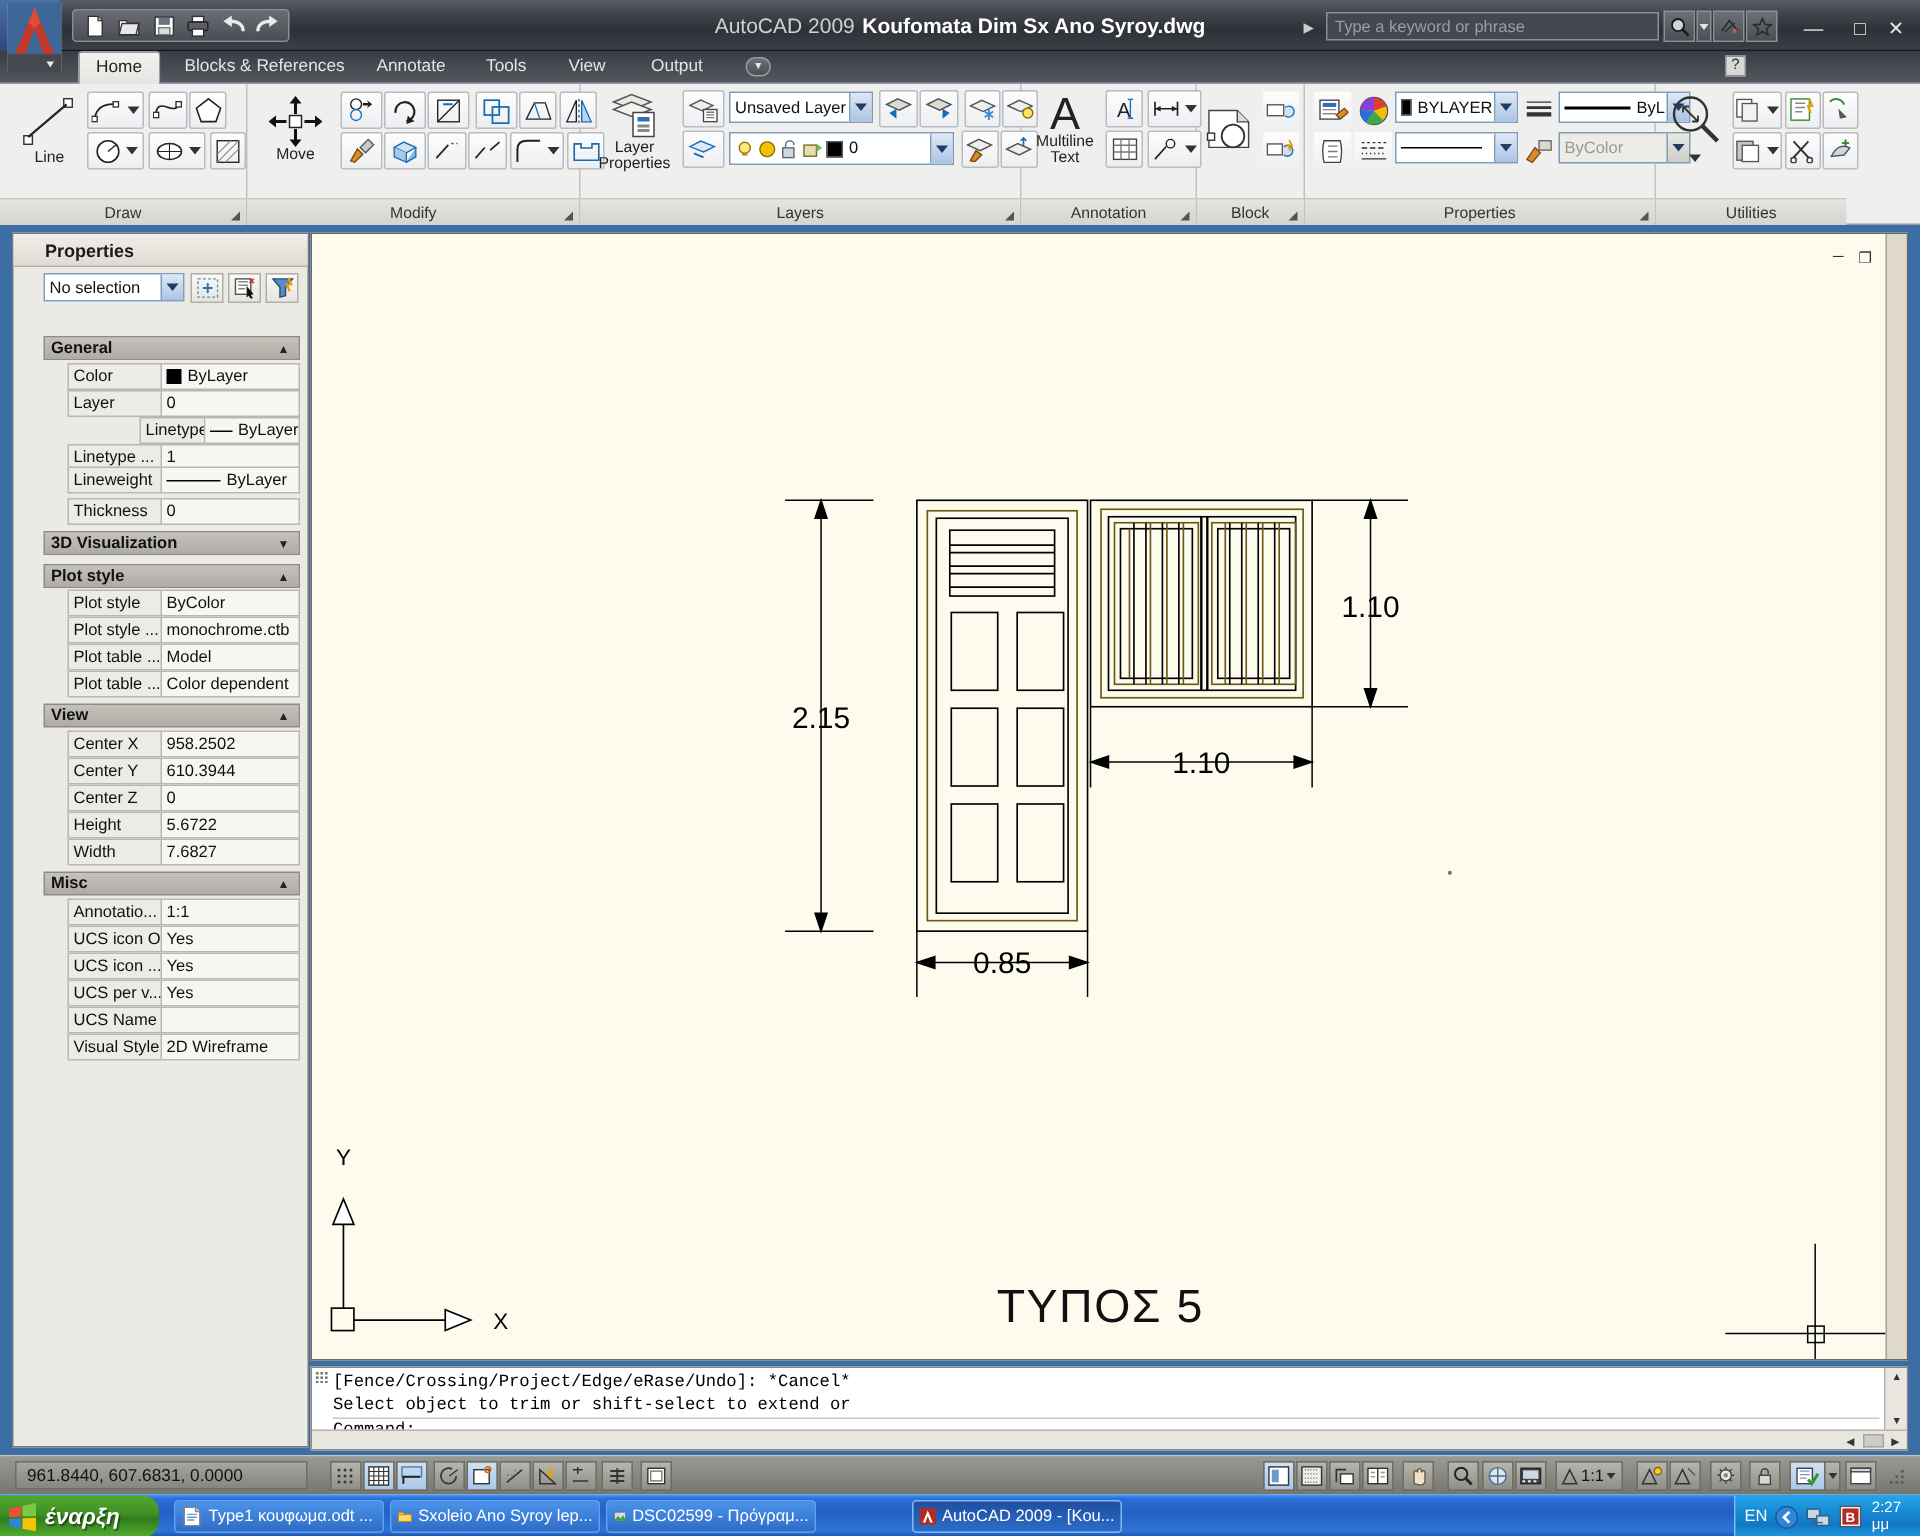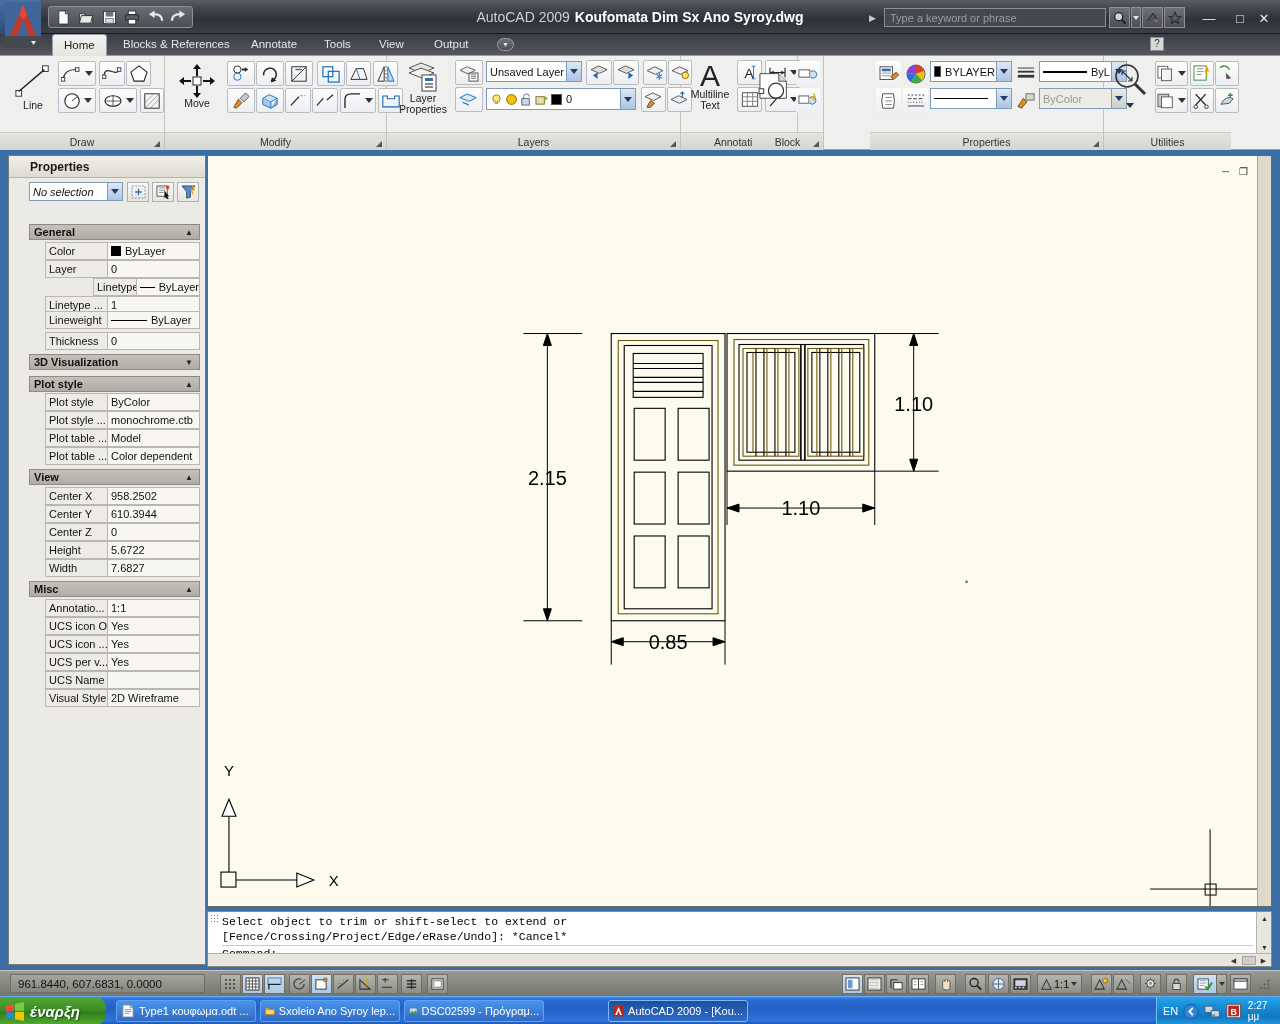--- a/index.html
+++ b/index.html
@@ -148,21 +148,21 @@
   }
   .grip {
     position: absolute; left: 4px; top: 4px; width: 5px; height: 15px;
     background-image: radial-gradient(#8a8880 40%, transparent 41%);
     background-size: 3px 3px;
   }
   .props-toolbar { position: absolute; left: 0; top: 24px; width: 100%; height: 26px; }
   .sel-combo {
     position: absolute; left: 20px; top: 2px; width: 94px; height: 19px;
     background: #fff; border: 1px solid #7f9db9; font-size: 11px; color: #111;
-    display: flex; align-items: center; padding-left: 3px; cursor: pointer; font-style: italic;
+    display: flex; align-items: center; padding-left: 3px; cursor: pointer;
   }
   .ptb-btn {
     position: absolute; top: 2px; width: 22px; height: 20px;
     border: 1px solid #b0b0aa; background: linear-gradient(to bottom,#fafaf8,#e6e4dd);
     display: flex; align-items: center; justify-content: center; cursor: pointer;
   }
   .grp-hdr {
     position: absolute; left: 20px; height: 16px; width: 171px;
     background: linear-gradient(to bottom,#c4c2bb,#aeaca5);
     border: 1px solid #8d8b85;
@@ -660,21 +660,21 @@
               <path d="M2 15 L10 6" stroke="#222" stroke-width="1.2"></path>
               <circle cx="13" cy="4" r="3" fill="none" stroke="#222"></circle>
             </svg>
           <div class="dd-arrow" style="margin-left:3px;"></div>
         </div>
       </div>
       <div class="panel-label">Annotation</div>
       <div class="panel-arrow"></div>
     </div>
 
-    <div class="panel" style="left:752px;width:72px;text-align:center;">
+    <div class="panel" style="left:798px;width:72px;text-align:center;">
       <div class="panel-body">
         <div class="tbtn" style="left:4px;top:9px;width:40px;height:40px;">
           <svg width="38" height="34" viewBox="0 0 40 36">
               <path d="M3 6 h20 l8 8 v18 H3 Z" fill="#fff" stroke="#444"></path>
               <path d="M23 6 v8 h8" fill="#dcdcdc" stroke="#444"></path>
               <circle cx="20" cy="24" r="8" fill="none" stroke="#333" stroke-width="1.3"></circle>
               <rect x="2" y="22" width="5" height="5" fill="#fff" stroke="#333"></rect>
             </svg>
         </div>
         <div class="tbtn boxed" style="left:44px;top:5px;width:24px;height:25px;border:none;">
@@ -1078,29 +1078,30 @@
       <text x="21" y="622" text-anchor="middle" font-family="Liberation Sans, sans-serif" font-size="15" fill="#000">Y</text>
       <text x="126" y="732" text-anchor="middle" font-family="Liberation Sans, sans-serif" font-size="15" fill="#000">X</text>
 
       <g stroke="#000" stroke-width="1">
         <line x1="944" y1="735" x2="1064" y2="735"></line>
         <line x1="1004" y1="675" x2="1004" y2="752"></line>
         <rect x="999" y="730" width="11" height="11" fill="none"></rect>
       </g>
     </svg>
 
+    <div style="position:absolute;left:0;top:697px;width:1051px;text-align:center;font-size:31px;color:#111;letter-spacing:1px;">ΤΥΠΟΣ 5</div>
 
     <div class="vscroll"></div>
   </div>
 
   <div class="cmdarea">
     <div class="cmd-grip"></div>
     <div class="cmd-text">
+      <div>[Fence/Crossing/Project/Edge/eRase/Undo]: *Cancel*</div>
       <div>Select object to trim or shift-select to extend or</div>
-      <div>[Fence/Crossing/Project/Edge/eRase/Undo]: *Cancel*</div>
     </div>
     <div class="cmd-div"></div>
     <div class="cmd-prompt">Command:</div>
     <div class="cmd-scroll">
       <div class="sb-arrow">▲</div>
       <div style="height:16px;"></div>
       <div class="sb-arrow">▼</div>
     </div>
     <div class="cmd-hscroll">
       <div class="sb-arrow" style="position:absolute;right:30px;top:0;">◀</div>

